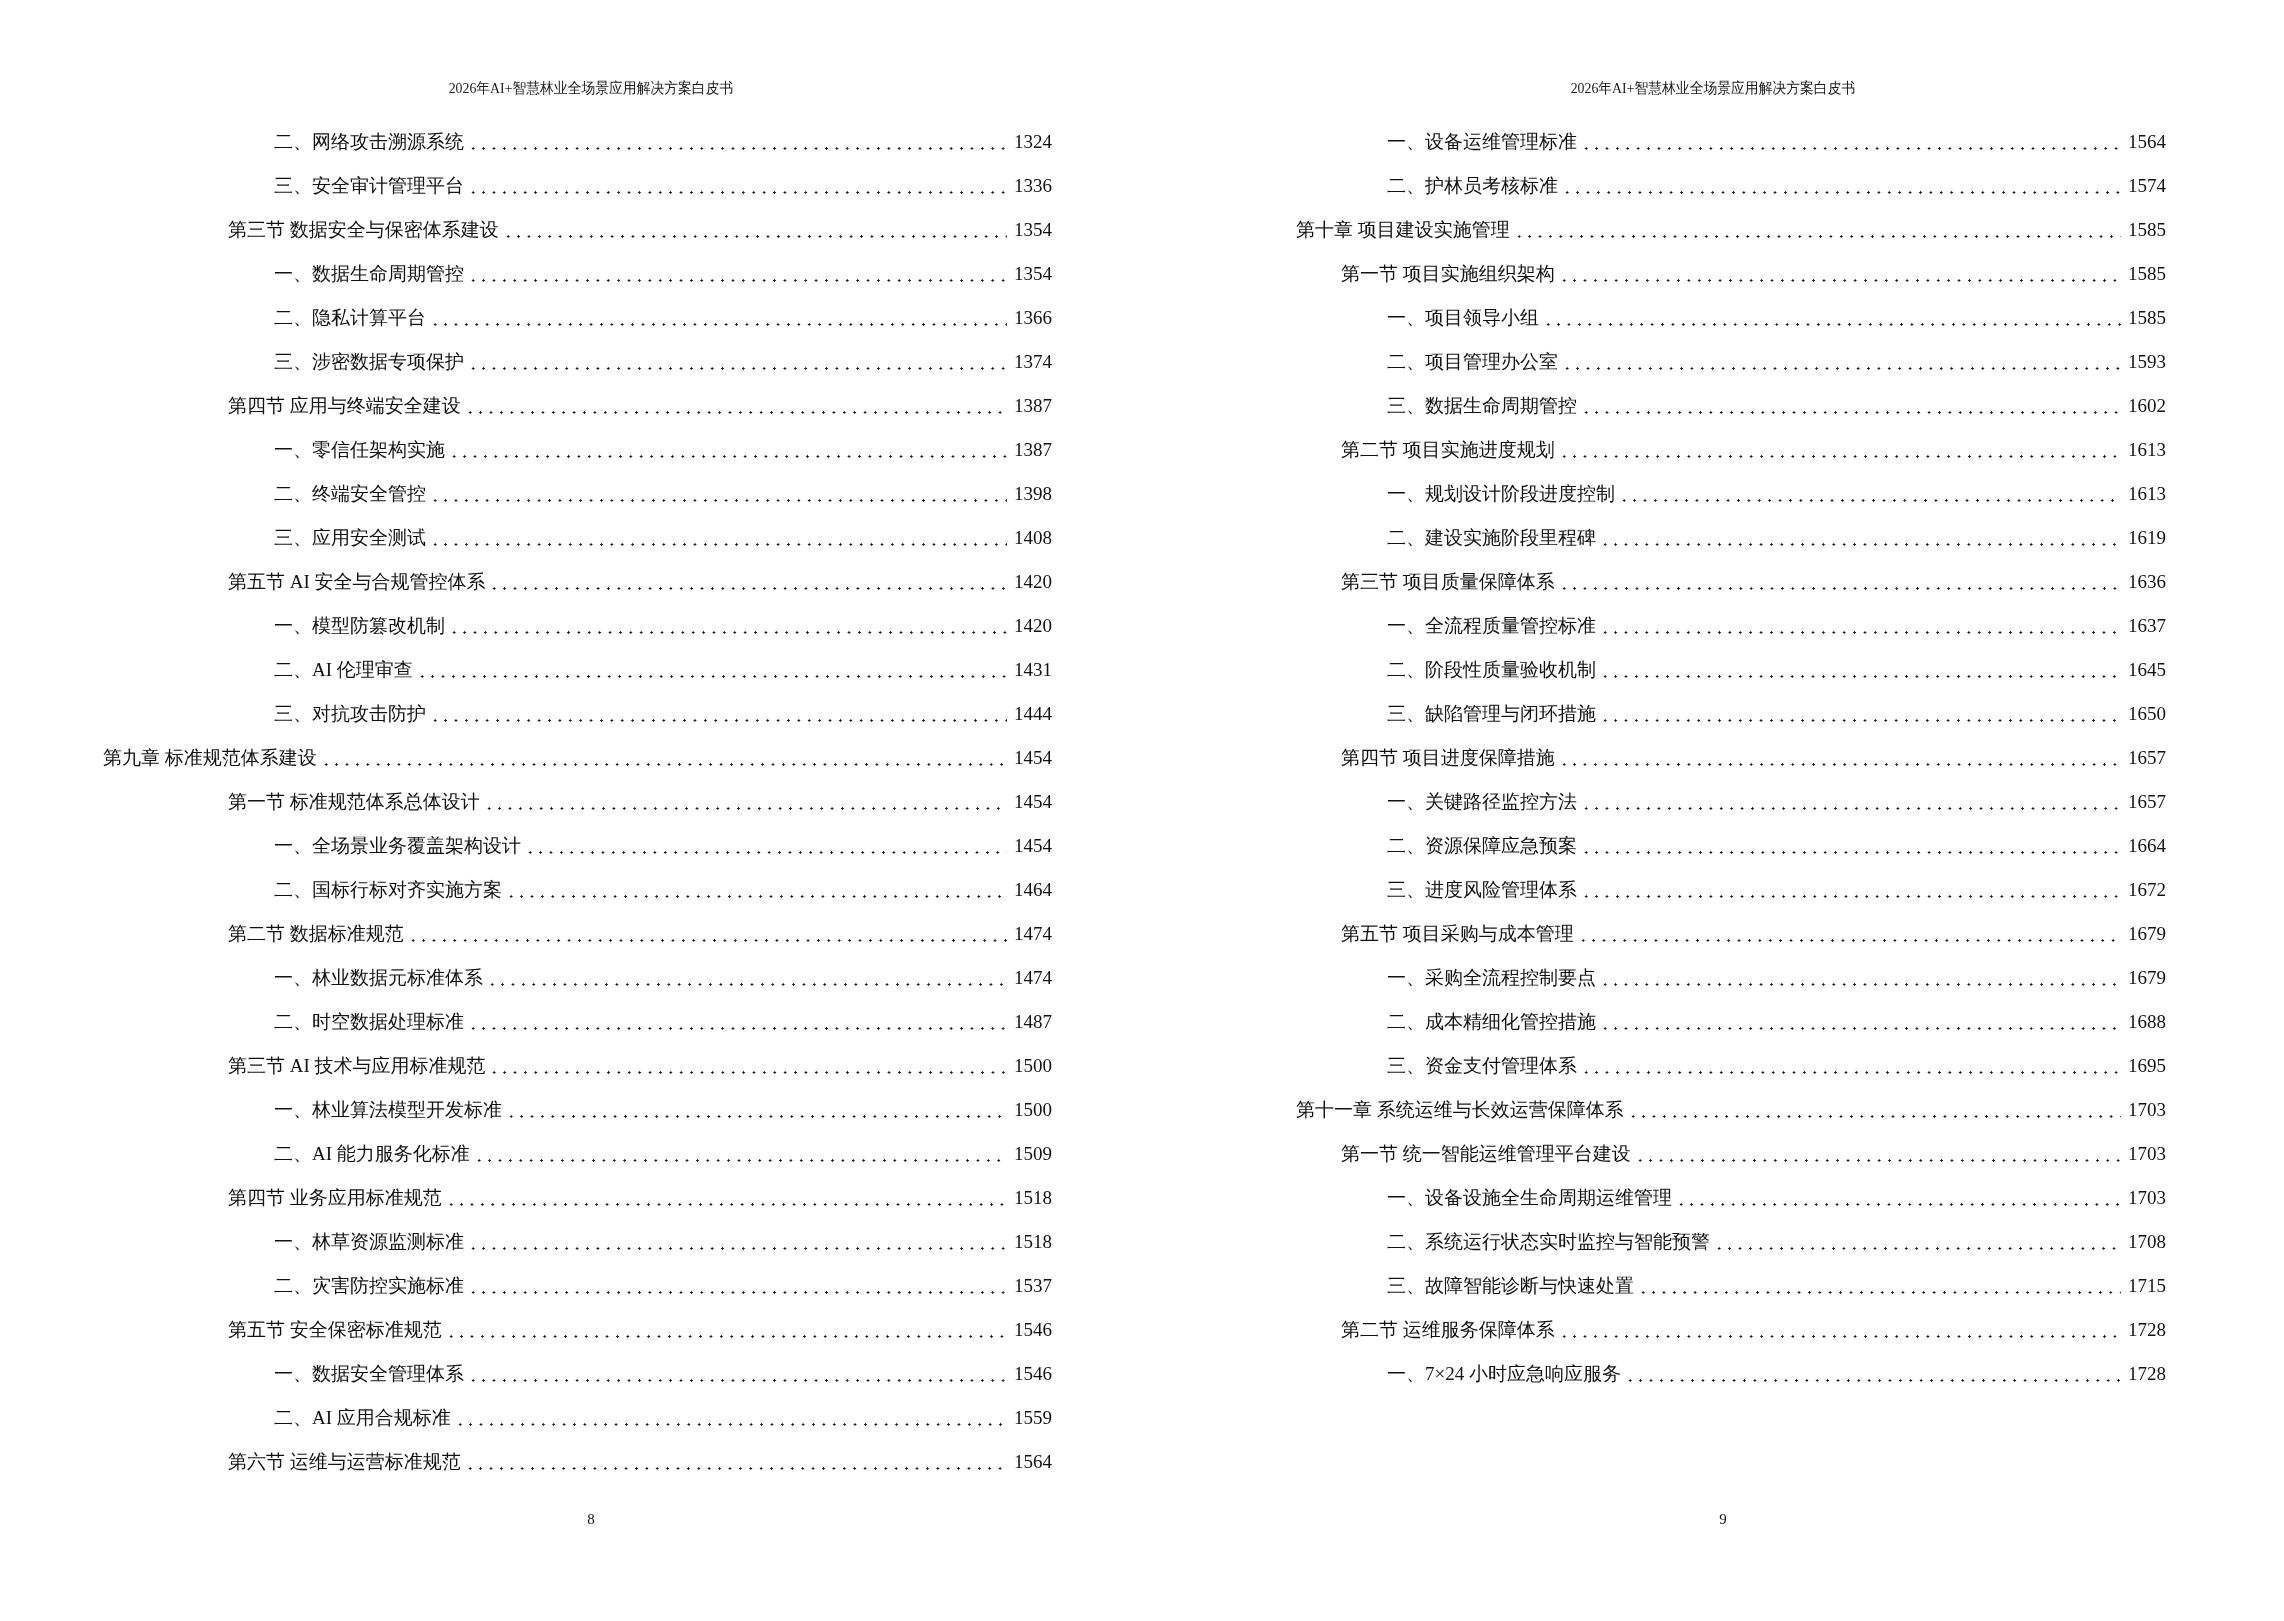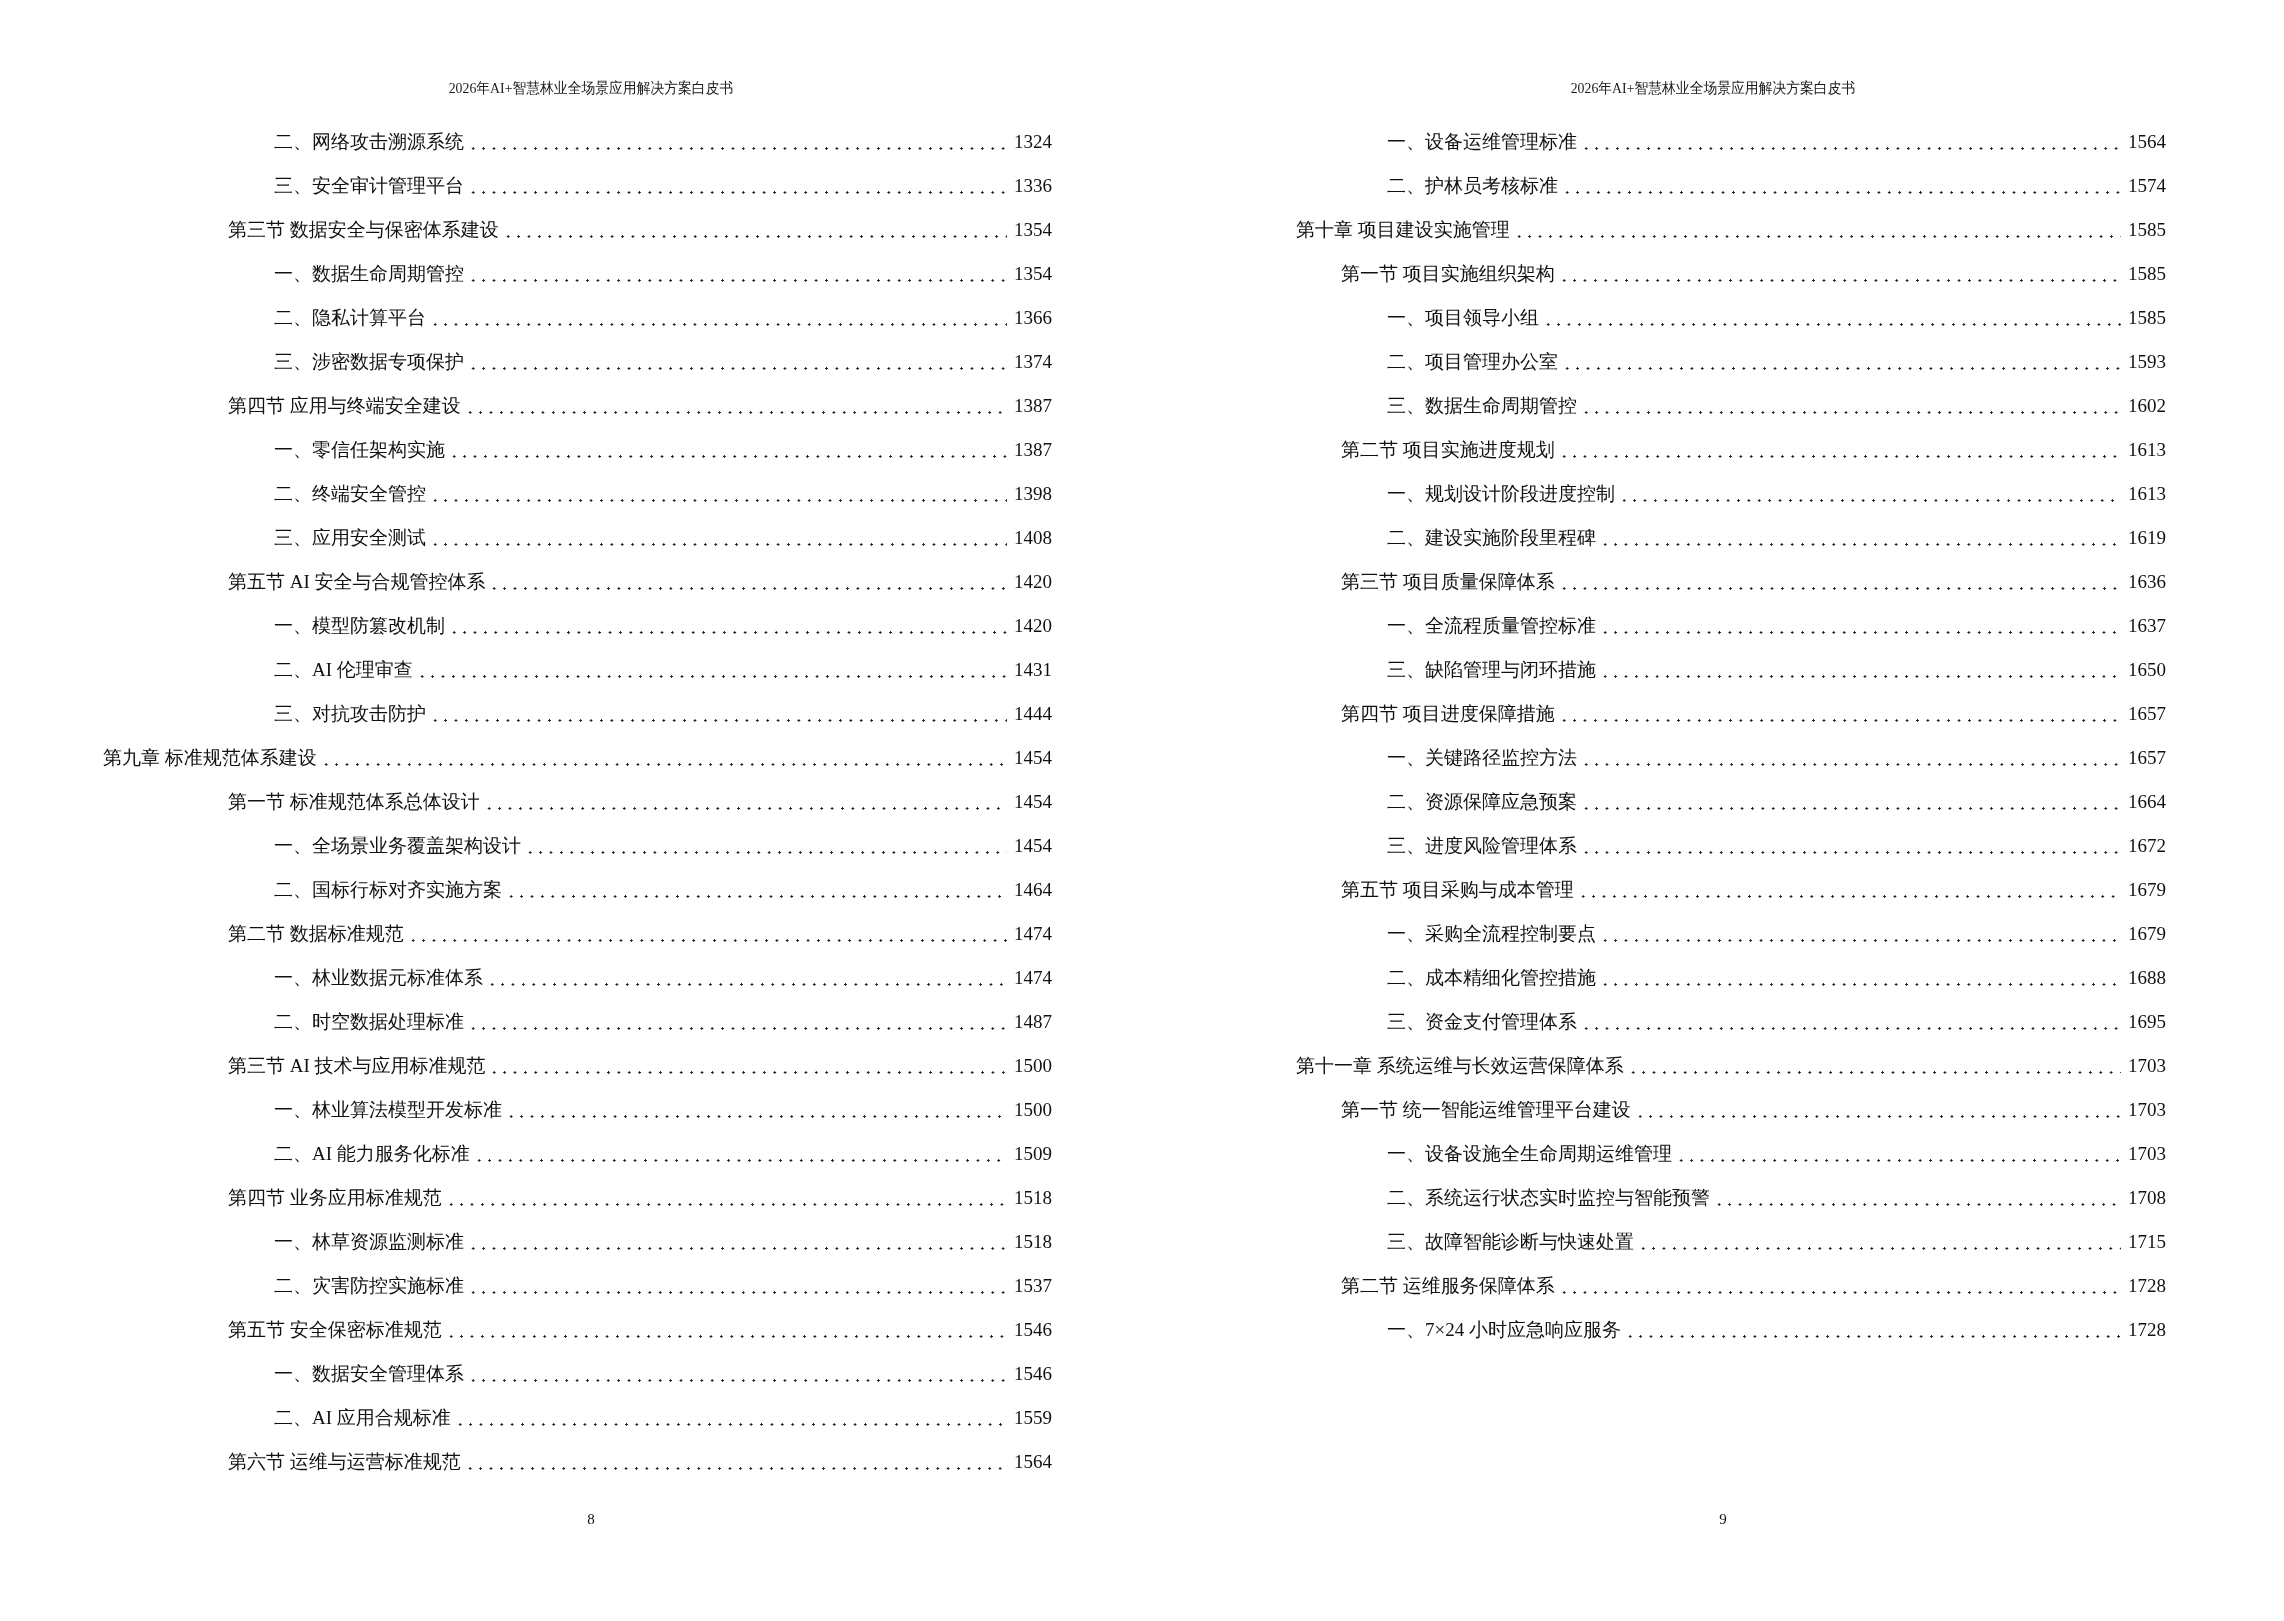--- a/index.html
+++ b/index.html
@@ -266,20 +266,25 @@
         <span class="label">第三节 项目质量保障体系</span>
         <span class="leader"></span>
         <span class="pg">1636</span>
       </div>
       <div class="toc-row lvl-item">
         <span class="label">一、全流程质量管控标准</span>
         <span class="leader"></span>
         <span class="pg">1637</span>
       </div>
       <div class="toc-row lvl-item">
+        <span class="label">二、阶段性质量验收机制</span>
+        <span class="leader"></span>
+        <span class="pg">1645</span>
+      </div>
+      <div class="toc-row lvl-item">
         <span class="label">三、缺陷管理与闭环措施</span>
         <span class="leader"></span>
         <span class="pg">1650</span>
       </div>
       <div class="toc-row lvl-section">
         <span class="label">第四节 项目进度保障措施</span>
         <span class="leader"></span>
         <span class="pg">1657</span>
       </div>
       <div class="toc-row lvl-item">

